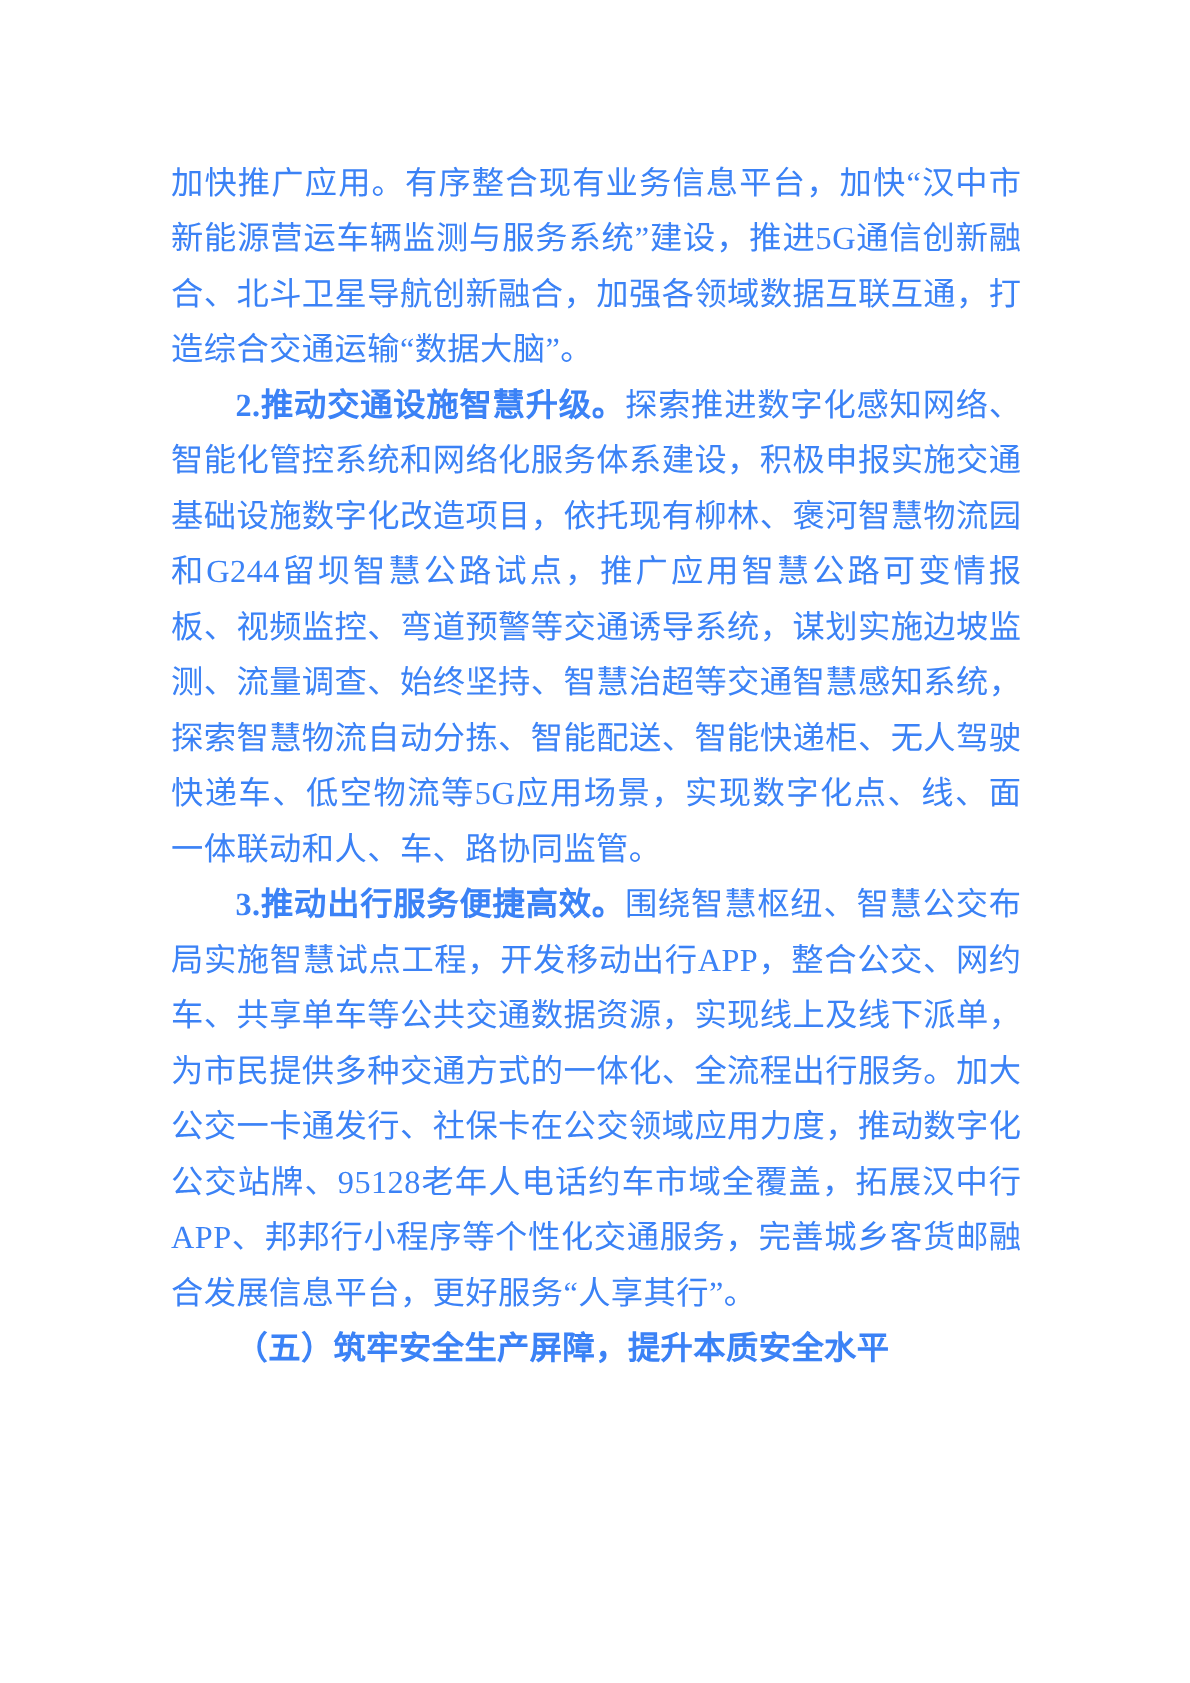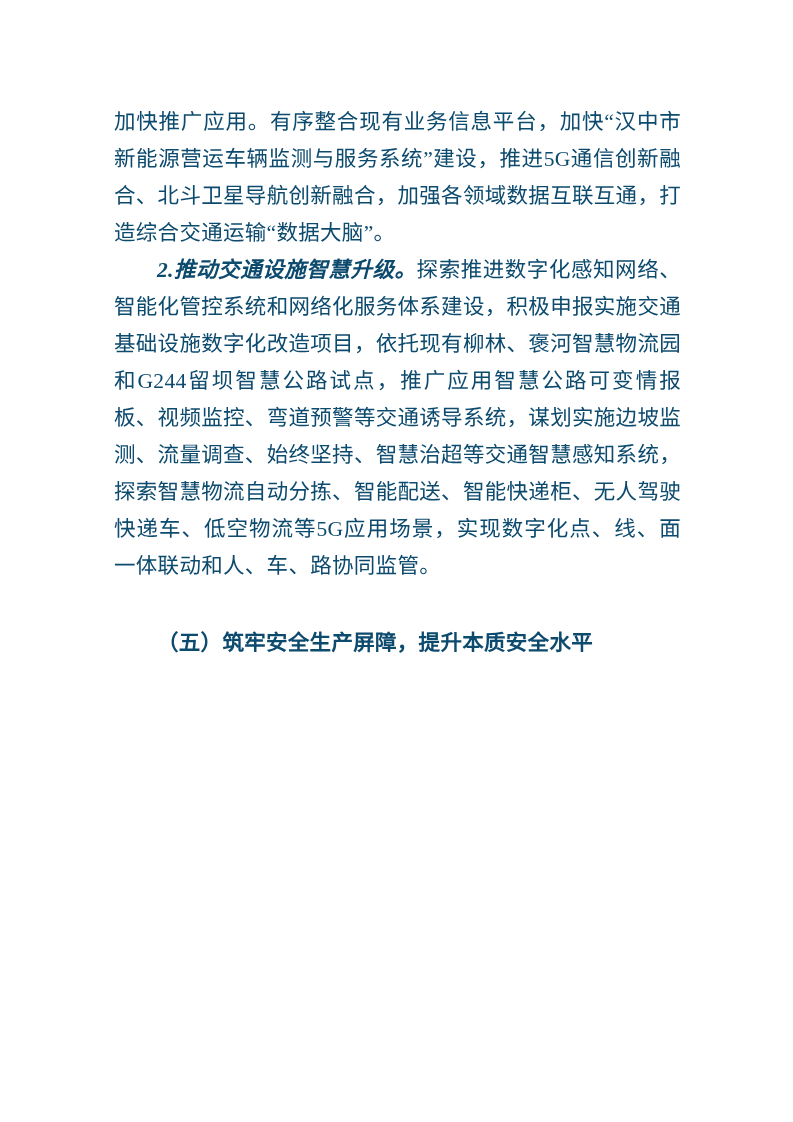--- a/index.html
+++ b/index.html
@@ -9,50 +9,49 @@
   }
   .page {
     position: relative;
     width: 793px;
     height: 1122px;
     background: #ffffff;
     box-sizing: border-box;
     padding: 104px 112px 0 114px;
     overflow: hidden;
     font-family: "Liberation Serif", "DejaVu Serif", serif;
-    color: #0c4a6e;
+    color: #3b82f6;
   }
   .para {
     margin: 0;
     font-size: 21.5px;
     line-height: 37px;
     text-align: justify;
     text-justify: inter-ideograph;
     text-indent: 2em;
     letter-spacing: 0.3px;
     word-break: break-all;
   }
   .para.no-indent {
     text-indent: 0;
   }
   .para .lead {
     font-weight: bold;
-    font-style: italic;
   }
   .para.heading {
     font-weight: bold;
-    margin-top: 40px;
   }
 </style>
 </head>
 <body>
 
 <div class="page">
 
   <p class="para no-indent"><span>加快推广应用。有序整合现有业务信息平台，加快“汉中市新能源营运车辆监测与服务系统”建设，推进5G通信创新融合、北斗卫星导航创新融合，加强各领域数据互联互通，打造综合交通运输“数据大脑”。</span></p>
 
   <p class="para"><b class="lead">2.推动交通设施智慧升级。</b><span>探索推进数字化感知网络、智能化管控系统和网络化服务体系建设，积极申报实施交通基础设施数字化改造项目，依托现有柳林、褒河智慧物流园和G244留坝智慧公路试点，推广应用智慧公路可变情报板、视频监控、弯道预警等交通诱导系统，谋划实施边坡监测、流量调查、始终坚持、智慧治超等交通智慧感知系统，探索智慧物流自动分拣、智能配送、智能快递柜、无人驾驶快递车、低空物流等5G应用场景，实现数字化点、线、面一体联动和人、车、路协同监管。</span></p>
 
+  <p class="para"><b class="lead">3.推动出行服务便捷高效。</b><span>围绕智慧枢纽、智慧公交布局实施智慧试点工程，开发移动出行APP，整合公交、网约车、共享单车等公共交通数据资源，实现线上及线下派单，为市民提供多种交通方式的一体化、全流程出行服务。加大公交一卡通发行、社保卡在公交领域应用力度，推动数字化公交站牌、95128老年人电话约车市域全覆盖，拓展汉中行APP、邦邦行小程序等个性化交通服务，完善城乡客货邮融合发展信息平台，更好服务“人享其行”。</span></p>
 
   <p class="para heading"><span>（五）筑牢安全生产屏障，提升本质安全水平</span></p>
 
 
 </div>
 
 </body></html>

